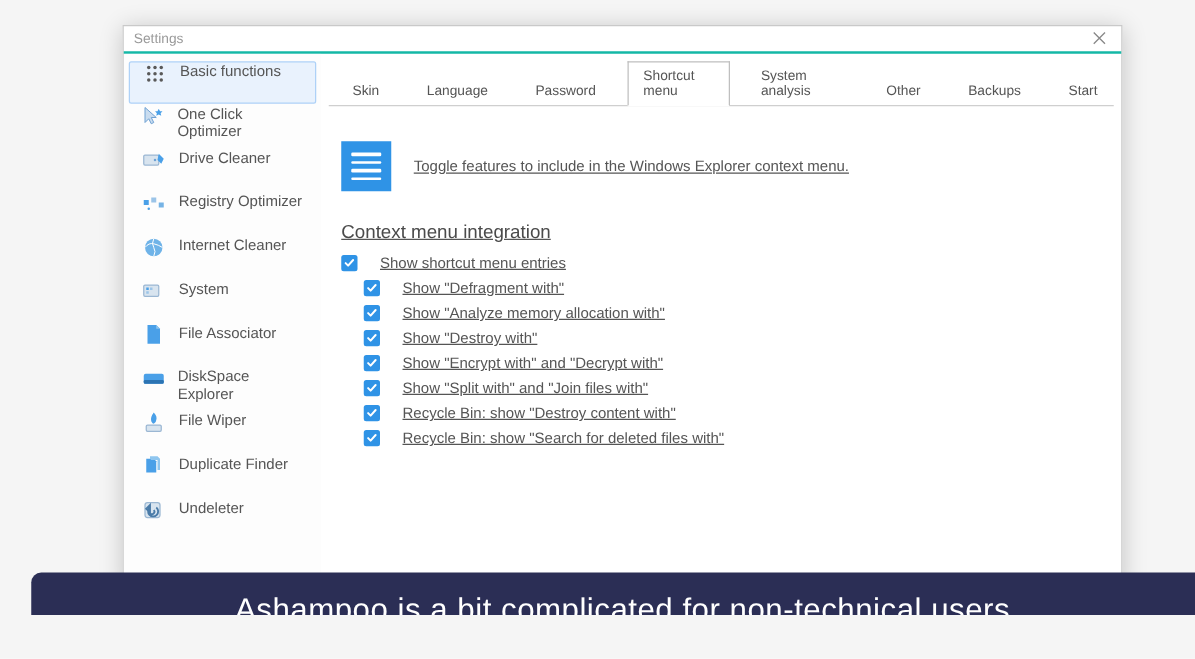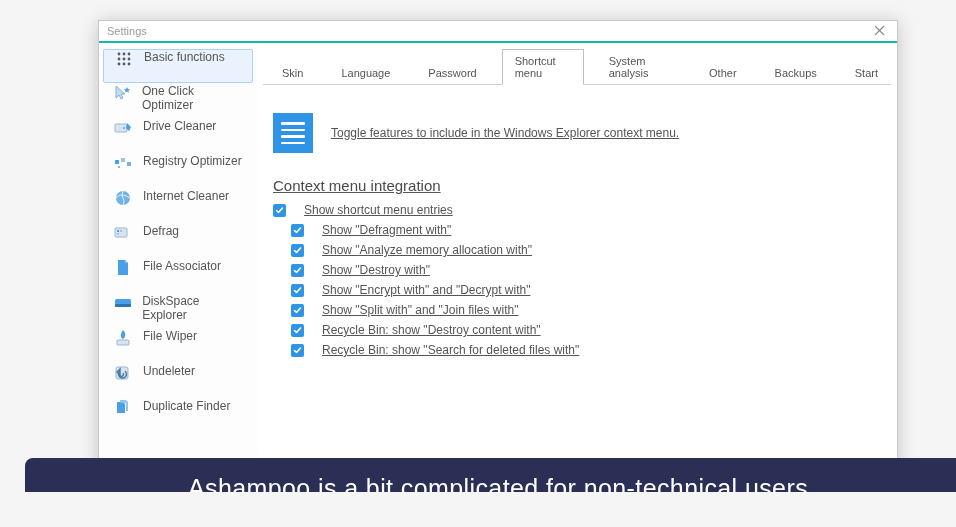--- a/index.html
+++ b/index.html
@@ -245,21 +245,21 @@
 
         <div class="side-item">
           <span class="icon">
             <svg width="18" height="14" viewBox="0 0 18 14">
                 <rect x="1" y="2" width="12" height="9" rx="1" fill="#d8e4ef" stroke="#9bb7d3"></rect>
                 <rect x="3" y="4" width="2" height="2" fill="#4aa0e8"></rect>
                 <rect x="6" y="4" width="2" height="2" fill="#9bc4e8"></rect>
                 <rect x="3" y="7" width="2" height="2" fill="#9bc4e8"></rect>
               </svg>
           </span>
-          <span>Defrag</span>
+          <span>System</span>
         </div>
 
         <div class="side-item">
           <span class="icon">
             <svg width="16" height="18" viewBox="0 0 16 18">
                 <path d="M3 1 L10 1 L13 4 L13 16 L3 16 Z" fill="#4aa0e8"></path>
                 <path d="M10 1 L10 4 L13 4 Z" fill="#8fc6ef"></path>
               </svg>
           </span>
           <span>File Associator</span>
@@ -280,36 +280,36 @@
             <svg width="16" height="18" viewBox="0 0 16 18">
                 <rect x="2" y="11" width="12" height="5" rx="1" fill="#d8e4ef" stroke="#9bb7d3"></rect>
                 <path d="M8 1 Q 5 5 6 8 Q 7 10 8 10 Q 10 9 10 7 Q 11 4 8 1 Z" fill="#4aa0e8"></path>
               </svg>
           </span>
           <span>File Wiper</span>
         </div>
 
         <div class="side-item">
           <span class="icon">
+            <svg width="18" height="18" viewBox="0 0 18 18">
+                <path d="M3 3 L9 3 L11 5 L11 14 L3 14 Z" fill="#4aa0e8"></path>
+                <path d="M6 1 L12 1 L14 3 L14 12 L12 12 L12 4 L7 4 L6 3 Z" fill="#8fc6ef"></path>
+              </svg>
+          </span>
+          <span>Duplicate Finder</span>
+        </div>
+
+        <div class="side-item">
+          <span class="icon">
             <svg width="18" height="16" viewBox="0 0 18 16">
                 <rect x="2" y="2" width="12" height="12" rx="2" fill="#d8e4ef" stroke="#9bb7d3"></rect>
                 <path d="M11 6 A 4 4 0 1 1 6 6 L6 4 L3 7 L6 10 L6 8 A 2 2 0 1 0 9 8" fill="none" stroke="#4a7ba8" stroke-width="1.5"></path>
               </svg>
           </span>
           <span>Undeleter</span>
-        </div>
-
-        <div class="side-item">
-          <span class="icon">
-            <svg width="18" height="18" viewBox="0 0 18 18">
-                <path d="M3 3 L9 3 L11 5 L11 14 L3 14 Z" fill="#4aa0e8"></path>
-                <path d="M6 1 L12 1 L14 3 L14 12 L12 12 L12 4 L7 4 L6 3 Z" fill="#8fc6ef"></path>
-              </svg>
-          </span>
-          <span>Duplicate Finder</span>
         </div>
 
       </div>
 
       <div class="content">
         <div class="tabs">
           <div class="tab">Skin</div>
           <div class="tab">Language</div>
           <div class="tab">Password</div>
           <div class="tab active">Shortcut menu</div>

